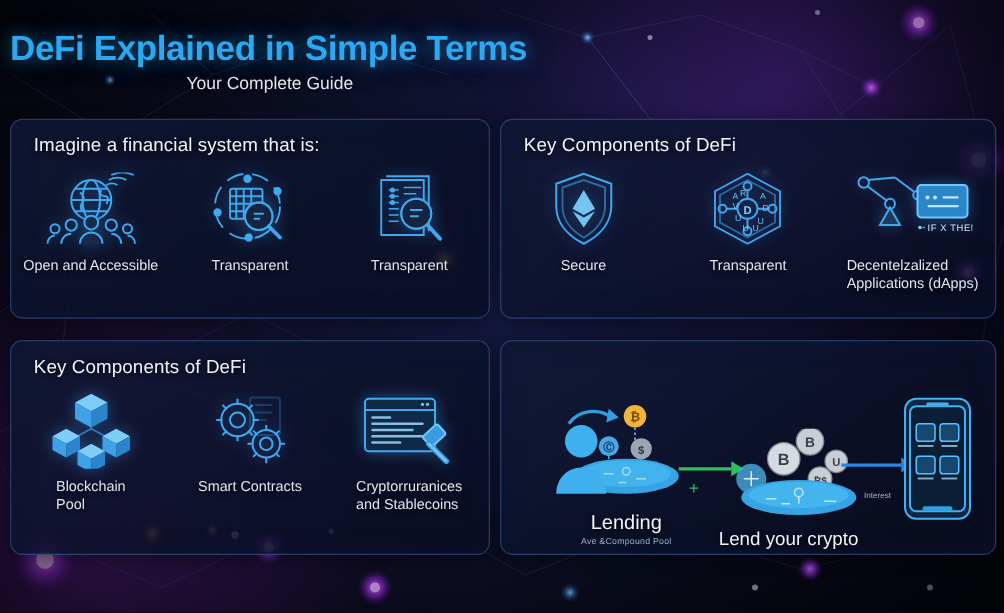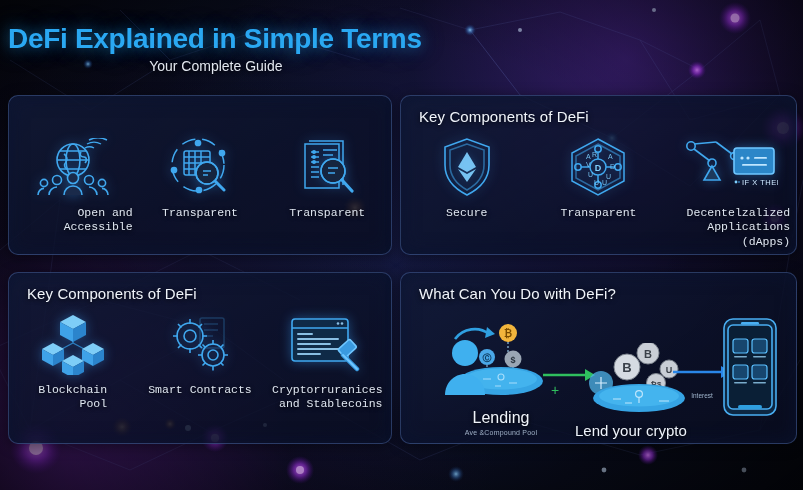--- a/index.html
+++ b/index.html
@@ -53,21 +53,21 @@
     font-size:15px;color:#f0f4fa;letter-spacing:0.1px;
     text-shadow:0 1px 5px rgba(0,0,0,0.85);
   }
 
   .items{position:absolute;left:0;right:0;top:40px;bottom:6px;
     display:flex;align-items:flex-start;justify-content:space-around;}
   .item{width:33%;display:flex;flex-direction:column;align-items:center;}
   .item .glyph{height:62px;display:flex;align-items:center;justify-content:center;
     filter:drop-shadow(0 0 6px rgba(55,150,235,0.45));}
   .item .label{margin-top:8px;font-size:11.5px;line-height:1.25;color:#dfe6f0;
-    text-align:right;text-shadow:0 1px 4px rgba(0,0,0,0.85);max-width:120px;font-family:Liberation Mono, monospace;}
+    text-align:left;text-shadow:0 1px 4px rgba(0,0,0,0.85);max-width:120px;}
 
   
   .flow{position:absolute;left:12px;right:10px;top:38px;bottom:4px;}
   .flow-lending{position:absolute;left:18px;top:6px;width:140px;text-align:center;}
   .flow-lending .cap{font-size:16px;color:#f0f4fa;margin-top:4px;text-shadow:0 1px 4px #000;}
   .flow-lending .sub{font-size:7px;color:#9fb0c6;margin-top:2px;letter-spacing:0.2px;}
   .flow-mid{position:absolute;left:150px;top:32px;width:170px;text-align:center;}
   .flow-mid .cap{font-size:15px;color:#eef3fa;line-height:1.35;margin-top:2px;
     text-shadow:0 1px 4px #000;text-align:left;padding-left:12px;}
   .flow-arrow-green{position:absolute;left:128px;top:54px;}
@@ -152,20 +152,21 @@
   </svg>
 
   <div class="bg-vignette"></div>
 
   <div class="header">
     <h1 class="title">DeFi Explained in Simple Terms</h1>
     <div class="subtitle">Your Complete Guide</div>
   </div>
 
   <div class="panel" id="panel-1">
+    <div class="panel-title">Imagine a financial system that is:</div>
     <div class="items">
 
       <div class="item">
         <div class="glyph">
           <svg width="72" height="58" viewBox="0 0 72 58" fill="none" stroke="#40a8ef" stroke-width="1.6">
             <circle cx="36" cy="22" r="16"></circle>
             <ellipse cx="36" cy="22" rx="7" ry="16"></ellipse>
             <path d="M20 22h32M23 13h26M23 31h26"></path>
             <path d="M27 16c3 2 4 6 2 8s-2 6 1 7M44 14c-2 3 0 5 3 5s3 4 1 6"></path>
             <path d="M48 10a9 9 0 0 1 9 0M50 6a15 15 0 0 1 14 0M52 2a21 21 0 0 1 18 0" stroke-width="1.4"></path>
@@ -384,21 +385,20 @@
             </g>
           </svg>
         </div>
         <div class="label">Cryptorruranices<br>and Stablecoins</div>
       </div>
 
     </div>
   </div>
 
   <div class="panel" id="panel-4">
-    <div class="panel-title">What Can You Do with DeFi?</div>
 
     <div class="flow">
 
       <div class="flow-lending">
         <svg width="132" height="84" viewBox="0 0 132 84" fill="none">
           <path d="M20 22c8-11 24-13 34-5" stroke="#2f9fe0" stroke-width="2.6" fill="none"></path>
           <path d="M52 10l8 7-10 4 2-11z" fill="#2f9fe0"></path>
           <circle cx="73" cy="16" r="9" fill="#f2b53c"></circle>
           <text x="73" y="20" font-size="10" text-anchor="middle" fill="#7a4c00" font-family="Liberation Sans, sans-serif" font-weight="bold">₿</text>
           <path d="M73 25v10" stroke="#7fa8c8" stroke-width="1.4" stroke-dasharray="2 2"></path>

